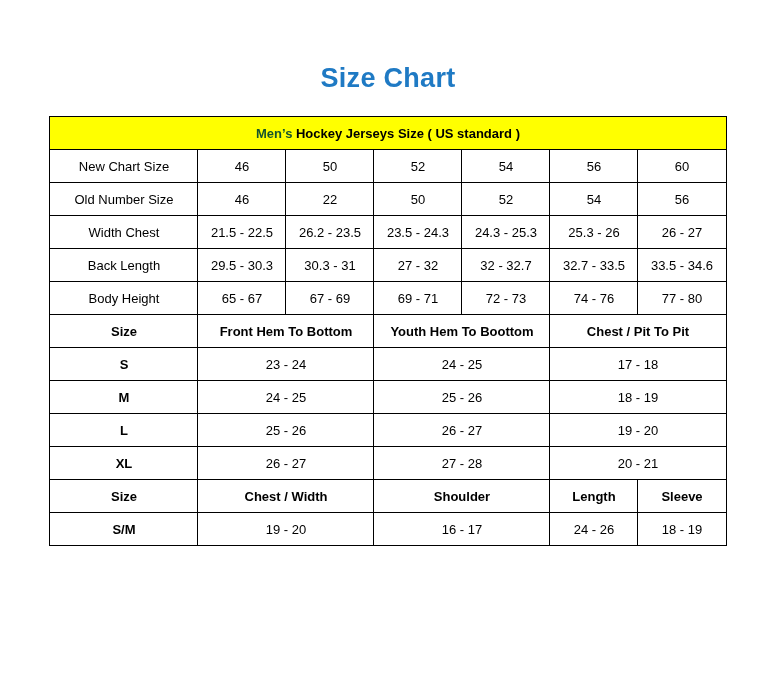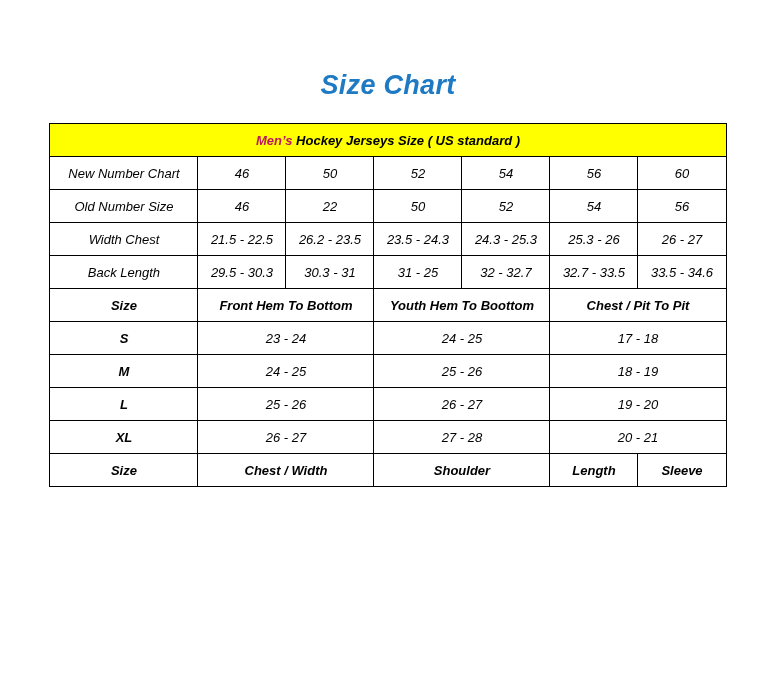--- a/index.html
+++ b/index.html
@@ -12,25 +12,24 @@
     height: 692px;
     font-family: "Liberation Sans", sans-serif;
     color: #000000;
     position: relative;
     overflow: hidden;
   }
   .page {
     width: 776px;
     height: 692px;
     box-sizing: border-box;
-    padding: 8px;
+    padding: 1px;
     display: flex;
     flex-direction: column;
     align-items: center;
-    font-style: italic;
   }
   .title {
     margin-top: 62px;
     margin-bottom: 22px;
     font-size: 27px;
     font-weight: bold;
     color: #1f7ac4;
     letter-spacing: 0.3px;
   }
   table.chart {
@@ -46,21 +45,21 @@
     height: 28px;
     padding: 2px 2px;
   }
   .banner {
     background: #ffff00;
     font-size: 14.5px;
     font-weight: bold;
     height: 30px;
   }
   .banner .accent {
-    color: #be185d;
+    color: #14532d;
   }
   .hdr {
     font-weight: bold;
     font-size: 13px;
   }
   .lbl {
     font-size: 13px;
   }
   .bold {
     font-weight: bold;
@@ -82,21 +81,21 @@
       <col style="width:88px">
       <col style="width:88px">
       <col style="width:88px">
     </colgroup>
     <tbody>
 
       <tr>
         <td class="banner" colspan="7"><span class="accent">Men’s</span><span> Hockey Jerseys Size ( US standard )</span></td>
       </tr>
       <tr>
-        <td class="lbl">New Number Chart</td>
+        <td class="lbl">New Chart Size</td>
         <td>46</td>
         <td>50</td>
         <td>52</td>
         <td>54</td>
         <td>56</td>
         <td>60</td>
       </tr>
       <tr>
         <td class="lbl">Old Number Size</td>
         <td>46</td>
@@ -112,24 +111,33 @@
         <td>26.2 - 23.5</td>
         <td>23.5 - 24.3</td>
         <td>24.3 - 25.3</td>
         <td>25.3 - 26</td>
         <td>26 - 27</td>
       </tr>
       <tr>
         <td class="lbl">Back Length</td>
         <td>29.5 - 30.3</td>
         <td>30.3 - 31</td>
-        <td>31 - 25</td>
+        <td>27 - 32</td>
         <td>32 - 32.7</td>
         <td>32.7 - 33.5</td>
         <td>33.5 - 34.6</td>
+      </tr>
+      <tr>
+        <td class="lbl">Body Height</td>
+        <td>65 - 67</td>
+        <td>67 - 69</td>
+        <td>69 - 71</td>
+        <td>72 - 73</td>
+        <td>74 - 76</td>
+        <td>77 - 80</td>
       </tr>
 
       <tr>
         <td class="hdr">Size</td>
         <td class="hdr" colspan="2">Front Hem To Bottom</td>
         <td class="hdr" colspan="2">Youth Hem To Boottom</td>
         <td class="hdr" colspan="2">Chest / Pit To Pit</td>
       </tr>
       <tr>
         <td class="bold">S</td>
@@ -156,16 +164,23 @@
         <td colspan="2">20 - 21</td>
       </tr>
 
       <tr>
         <td class="hdr">Size</td>
         <td class="hdr" colspan="2">Chest / Width</td>
         <td class="hdr" colspan="2">Shoulder</td>
         <td class="hdr">Length</td>
         <td class="hdr">Sleeve</td>
       </tr>
+      <tr>
+        <td class="bold">S/M</td>
+        <td colspan="2">19 - 20</td>
+        <td colspan="2">16 - 17</td>
+        <td>24 - 26</td>
+        <td>18 - 19</td>
+      </tr>
     </tbody>
   </table>
 
 </div>
 
 </body></html>

